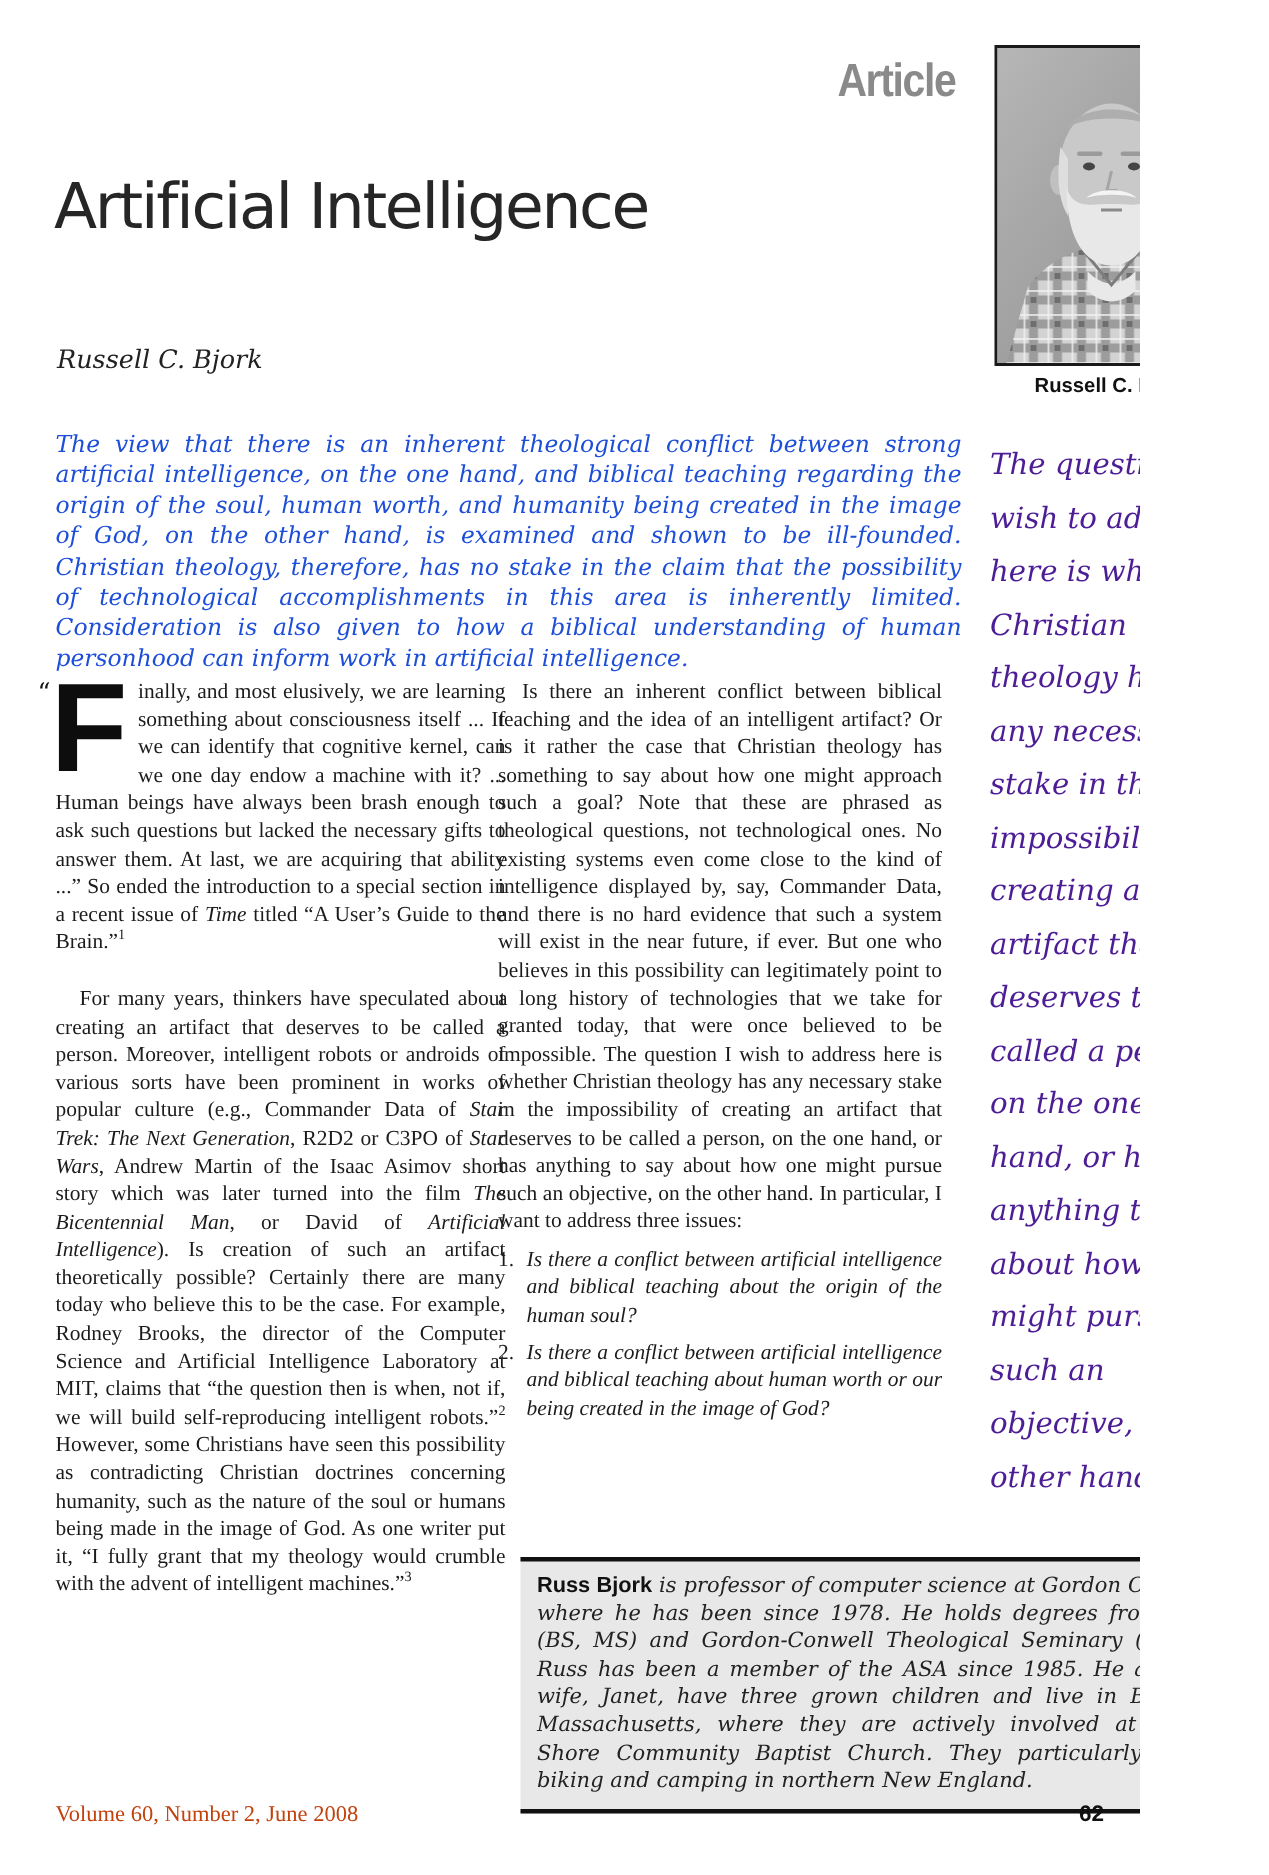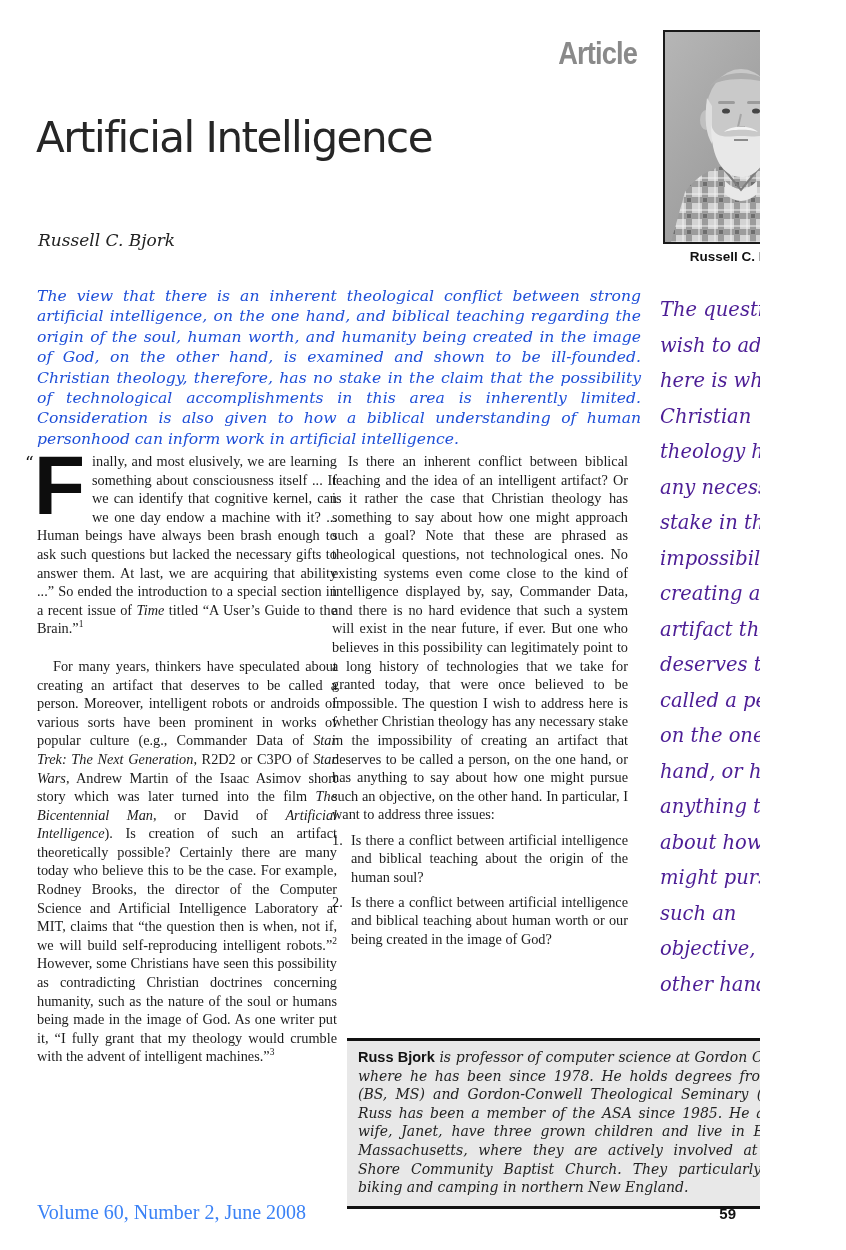--- a/index.html
+++ b/index.html
@@ -59,41 +59,41 @@
     font-family:"Liberation Sans", sans-serif; font-weight:bold;
     font-size:84px; line-height:60px; color:#0d0d0d;
   }
 
   .i   { font-style:italic; }
   sup  { font-size:9.5px; line-height:0; vertical-align:super; }
 
   .issues { margin-top:7px; }
   .issue-item { display:flex; margin-top:6px; }
   .issue-num  { flex:none; width:19px; }
-  .issue-text { flex:1; text-align:justify; }
+  .issue-text { flex:1; text-align:justify;font-style:italic; }
 
   
   .bio-box {
     position:absolute; top:1038px; left:347px; width:474px; box-sizing:border-box;
     background:#e8e8e8; border-top:3px solid #111; border-bottom:3px solid #111;
     padding:7px 11px 9px 11px;
     font-family:"DejaVu Serif", serif; font-style:italic; font-size:14px;
     line-height:18.6px; text-align:justify; color:#222;
   }
   .bio-name {
     font-style:normal; font-weight:bold;
     font-family:"Liberation Sans", sans-serif; font-size:14.5px; color:#111;
   }
 
   
   .footer {
     position:absolute; top:1201px; left:37px; right:24px;
     display:flex; justify-content:space-between; align-items:baseline;
   }
-  .footer-left  { font-family:"Liberation Serif", serif; font-size:20px; color:#3b82f6; }
+  .footer-left  { font-family:"Liberation Serif", serif; font-size:15px; color:#c2410c; }
   .footer-right { font-family:"Liberation Sans", sans-serif; font-weight:bold; font-size:15px; color:#111; }
 </style>
 </head>
 <body>
 
 <div class="page">
 
   <div class="article-label">Article</div>
 
   <div class="photo-frame">
@@ -165,16 +165,16 @@
       </div>
     </div>
   </div>
 
   <div class="bio-box">
     <span><span class="bio-name">Russ Bjork</span><span> is professor of computer science at Gordon College, where he has been since 1978. He holds degrees from MIT (BS, MS) and Gordon-Conwell Theological Seminary (MDiv). Russ has been a member of the ASA since 1985. He and his wife, Janet, have three grown children and live in Beverly, Massachusetts, where they are actively involved at North Shore Community Baptist Church. They particularly enjoy biking and camping in northern New England.</span></span>
   </div>
 
   <div class="footer">
     <span class="footer-left">Volume 60, Number 2, June 2008</span>
-    <span class="footer-right">59</span>
+    <span class="footer-right">62</span>
   </div>
 
 </div>
 
 </body></html>

